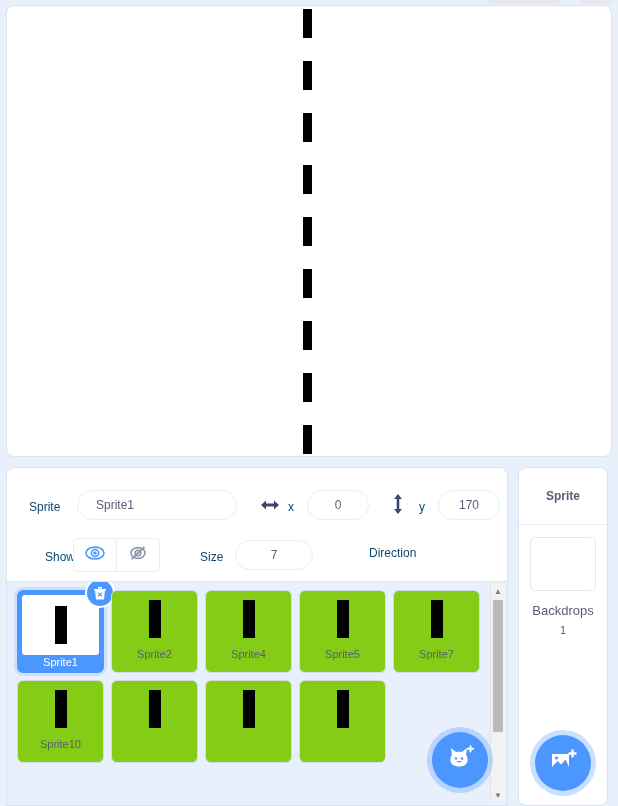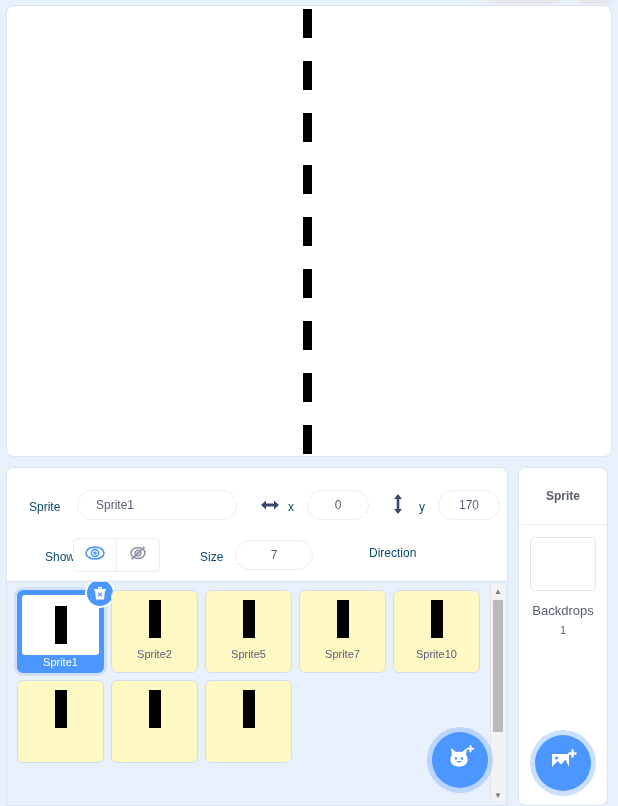--- a/index.html
+++ b/index.html
@@ -127,21 +127,21 @@
     position: absolute;
     left: 10px; top: 8px;
     width: 470px;
     display: flex;
     flex-wrap: wrap;
     gap: 7px 7px;
   }
   .sprite-tile {
     width: 87px;
     height: 83px;
-    background: #fef9c3;
+    background: #84cc16;
     border: 1px solid #d4dcec;
     border-radius: 6px;
     box-sizing: border-box;
     position: relative;
     display: flex;
     flex-direction: column;
     align-items: center;
   }
   .sprite-tile .thumb {
     width: 100%;
@@ -378,20 +378,26 @@
       <div class="sprite-tile">
         <div class="thumb">
           <div class="bar"></div>
         </div>
         <div class="nm">Sprite2</div>
       </div>
       <div class="sprite-tile">
         <div class="thumb">
           <div class="bar"></div>
         </div>
+        <div class="nm">Sprite4</div>
+      </div>
+      <div class="sprite-tile">
+        <div class="thumb">
+          <div class="bar"></div>
+        </div>
         <div class="nm">Sprite5</div>
       </div>
       <div class="sprite-tile">
         <div class="thumb">
           <div class="bar"></div>
         </div>
         <div class="nm">Sprite7</div>
       </div>
       <div class="sprite-tile">
         <div class="thumb">

